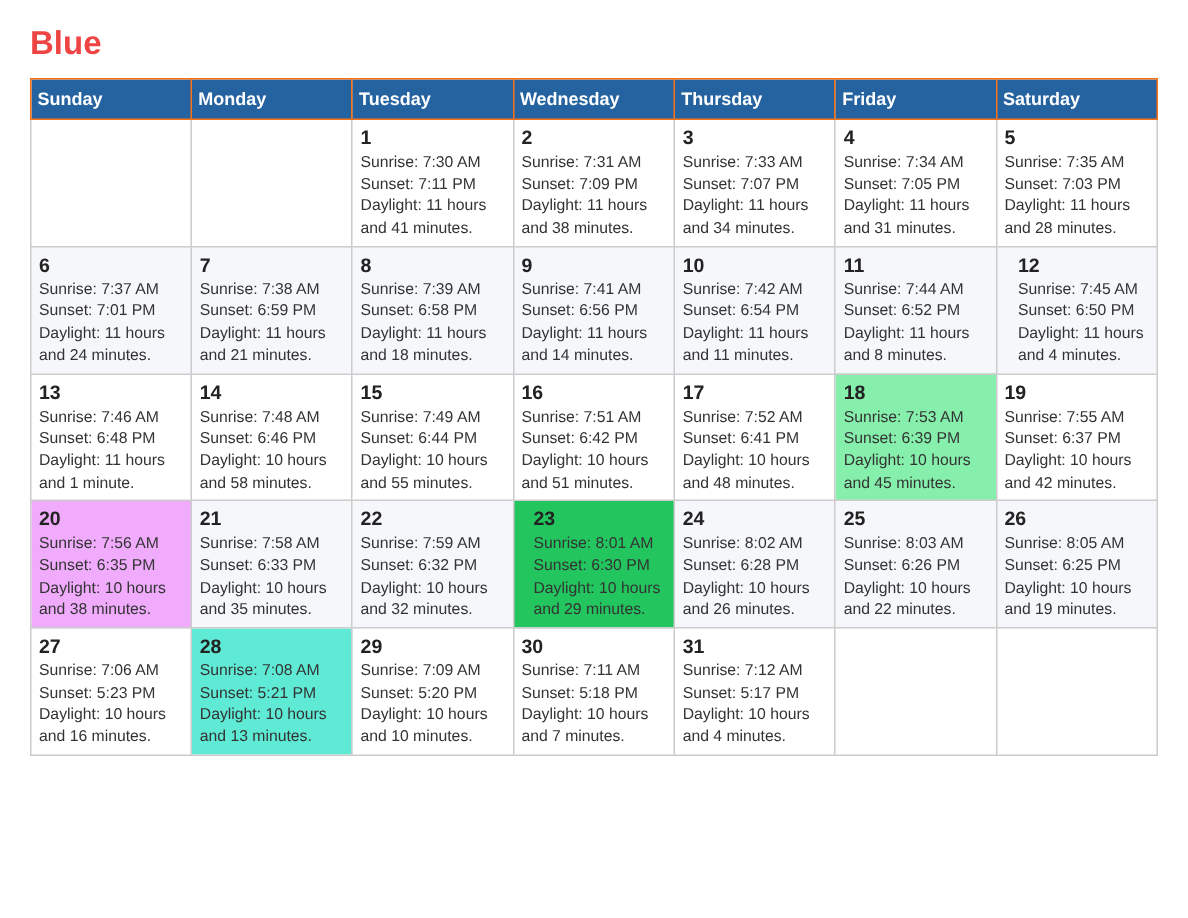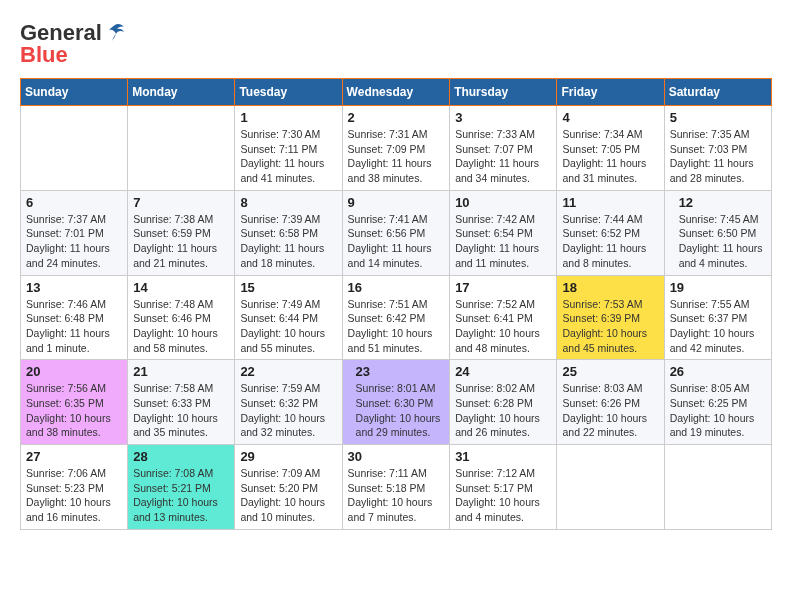--- a/index.html
+++ b/index.html
@@ -77,27 +77,20 @@
     }
     .calendar thead tr th {
       background: #2563a0 !important;
     }
   </style>
 </head>
 <body>
 
 <div class="header">
   <div class="logo">
-    <div style="display:flex; align-items:center;">
-      <span style="font-size:22px; font-weight:bold; color:#333;">General</span>
-      <svg width="22" height="22" viewBox="0 0 22 22" style="margin-left:2px; margin-bottom:2px;">
-        <path d="M11 4 C13 2, 18 3, 20 6 C18 5, 14 6, 13 8 C15 7, 19 8, 20 11 C17 9, 13 10, 12 13 C11 10, 8 8, 5 9 C7 7, 9 5, 11 4Z" fill="#2563a0"></path>
-        <path d="M12 13 C11 16, 9 18, 8 20 C9 17, 10 15, 12 13Z" fill="#2563a0"></path>
-      </svg>
-    </div>
     <span style="font-size:22px; font-weight:bold; color:#ef4444; margin-top:-4px;">Blue</span>
   </div>
   <div class="title-section">
     <div class="month-title"></div>
     <div class="location"></div>
   </div>
 </div>
 
 <table class="calendar">
   <thead>
@@ -180,21 +173,21 @@
           <div class="cell-text">Sunrise: 7:49 AM<br>Sunset: 6:44 PM<br>Daylight: 10 hours<br>and 55 minutes.</div>
         </td>
         <td style="background: rgb(255, 255, 255);">
           <span class="day-num">16</span>
           <div class="cell-text">Sunrise: 7:51 AM<br>Sunset: 6:42 PM<br>Daylight: 10 hours<br>and 51 minutes.</div>
         </td>
         <td style="background: rgb(255, 255, 255);">
           <span class="day-num">17</span>
           <div class="cell-text">Sunrise: 7:52 AM<br>Sunset: 6:41 PM<br>Daylight: 10 hours<br>and 48 minutes.</div>
         </td>
-        <td style="background: #fde047;">
+        <td style="background: #86efac;">
           <span class="day-num">18</span>
           <div class="cell-text">Sunrise: 7:53 AM<br>Sunset: 6:39 PM<br>Daylight: 10 hours<br>and 45 minutes.</div>
         </td>
         <td style="background: rgb(255, 255, 255);">
           <span class="day-num">19</span>
           <div class="cell-text">Sunrise: 7:55 AM<br>Sunset: 6:37 PM<br>Daylight: 10 hours<br>and 42 minutes.</div>
         </td>
       </tr>
       <tr>
         <td style="background: #f0abfc;">
@@ -202,21 +195,21 @@
           <div class="cell-text">Sunrise: 7:56 AM<br>Sunset: 6:35 PM<br>Daylight: 10 hours<br>and 38 minutes.</div>
         </td>
         <td style="background: rgb(245, 247, 250);">
           <span class="day-num">21</span>
           <div class="cell-text">Sunrise: 7:58 AM<br>Sunset: 6:33 PM<br>Daylight: 10 hours<br>and 35 minutes.</div>
         </td>
         <td style="background: rgb(245, 247, 250);">
           <span class="day-num">22</span>
           <div class="cell-text">Sunrise: 7:59 AM<br>Sunset: 6:32 PM<br>Daylight: 10 hours<br>and 32 minutes.</div>
         </td>
-        <td style="background: #c4b5fd; padding-left: 13px;">
+        <td style="background: #22c55e; padding-left: 13px;">
           <span class="day-num">23</span>
           <div class="cell-text">Sunrise: 8:01 AM<br>Sunset: 6:30 PM<br>Daylight: 10 hours<br>and 29 minutes.</div>
         </td>
         <td style="background: rgb(245, 247, 250);">
           <span class="day-num">24</span>
           <div class="cell-text">Sunrise: 8:02 AM<br>Sunset: 6:28 PM<br>Daylight: 10 hours<br>and 26 minutes.</div>
         </td>
         <td style="background: rgb(245, 247, 250);">
           <span class="day-num">25</span>
           <div class="cell-text">Sunrise: 8:03 AM<br>Sunset: 6:26 PM<br>Daylight: 10 hours<br>and 22 minutes.</div>

